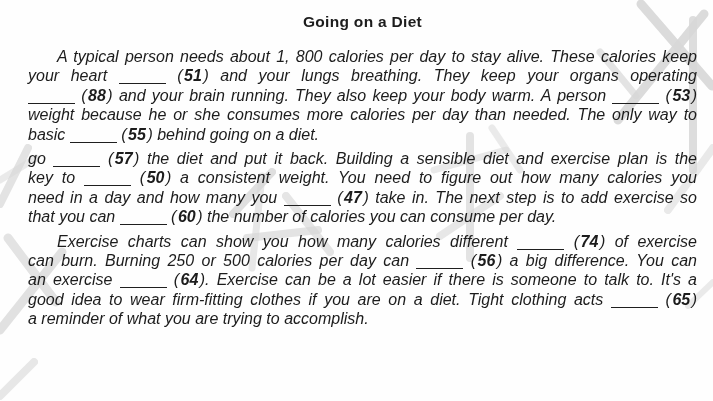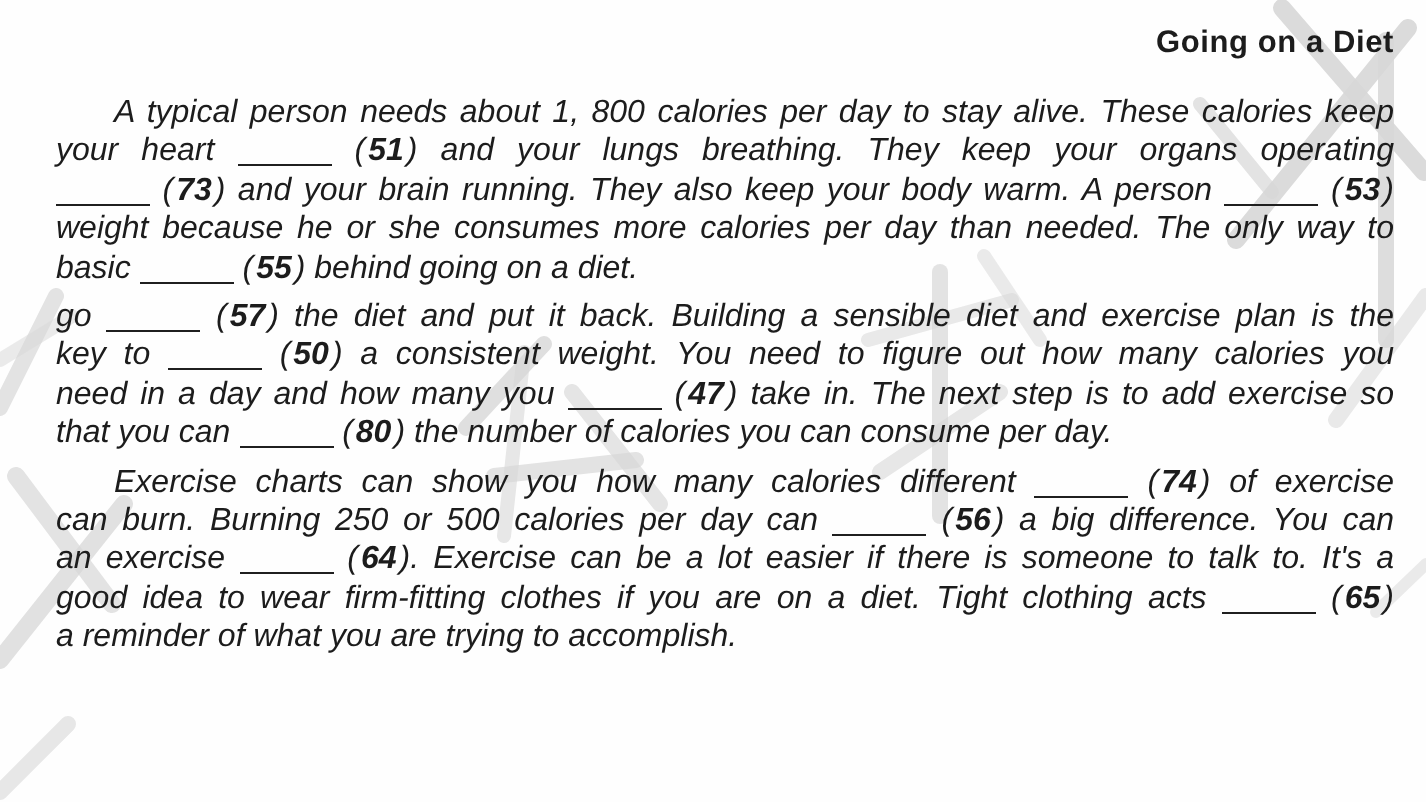--- a/index.html
+++ b/index.html
@@ -22,21 +22,21 @@
   .watermark line {
     stroke: var(--wm, #d8d8d8);
     stroke-linecap: round;
   }
   .content {
     position: relative;
     z-index: 1;
     padding: 12px 16px 0 28px;
   }
   .title {
-    text-align: right;
+    text-align: center;
     font-weight: 700;
     font-size: 15.5px;
     line-height: 20px;
     letter-spacing: 0.3px;
     margin-bottom: 15px;
   }
   .paragraph + .paragraph { margin-top: 5px; }
   .line {
     font-size: 16px;
     line-height: 19.4px;
@@ -86,29 +86,29 @@
     <line x1="0" y1="396" x2="34" y2="362" stroke-width="8" opacity="0.6"></line>
     <line x1="688" y1="306" x2="713" y2="282" stroke-width="6" opacity="0.5"></line>
   </svg>
 
   <div class="content">
     <div class="title">Going on a Diet</div>
     <div id="passage">
         <div class="paragraph">
           <div class="line indent">A typical person needs about 1, 800 calories per day to stay alive. These calories keep</div>
           <div class="line">your heart <span class="blank"></span> <span class="qnum">(<b>51</b>)</span> and your lungs breathing. They keep your organs operating</div>
-          <div class="line"><span class="blank"></span> <span class="qnum">(<b>73</b>)</span> and your brain running. They also keep your body warm. A person <span class="blank"></span> <span class="qnum">(<b>53</b>)</span></div>
+          <div class="line"><span class="blank"></span> <span class="qnum">(<b>88</b>)</span> and your brain running. They also keep your body warm. A person <span class="blank"></span> <span class="qnum">(<b>53</b>)</span></div>
           <div class="line">weight because he or she consumes more calories per day than needed. The only way to</div>
           <div class="line last">basic <span class="blank"></span> <span class="qnum">(<b>55</b>)</span> behind going on a diet.</div>
         </div>
         <div class="paragraph">
           <div class="line">go <span class="blank"></span> <span class="qnum">(<b>57</b>)</span> the diet and put it back. Building a sensible diet and exercise plan is the</div>
           <div class="line">key to <span class="blank"></span> <span class="qnum">(<b>50</b>)</span> a consistent weight. You need to figure out how many calories you</div>
           <div class="line">need in a day and how many you <span class="blank"></span> <span class="qnum">(<b>47</b>)</span> take in. The next step is to add exercise so</div>
-          <div class="line last">that you can <span class="blank"></span> <span class="qnum">(<b>80</b>)</span> the number of calories you can consume per day.</div>
+          <div class="line last">that you can <span class="blank"></span> <span class="qnum">(<b>60</b>)</span> the number of calories you can consume per day.</div>
         </div>
         <div class="paragraph">
           <div class="line indent">Exercise charts can show you how many calories different <span class="blank"></span> <span class="qnum">(<b>74</b>)</span> of exercise</div>
           <div class="line">can burn. Burning 250 or 500 calories per day can <span class="blank"></span> <span class="qnum">(<b>56</b>)</span> a big difference. You can</div>
           <div class="line">an exercise <span class="blank"></span> <span class="qnum">(<b>64</b>)</span>. Exercise can be a lot easier if there is someone to talk to. It's a</div>
           <div class="line">good idea to wear firm-fitting clothes if you are on a diet. Tight clothing acts <span class="blank"></span> <span class="qnum">(<b>65</b>)</span></div>
           <div class="line last">a reminder of what you are trying to accomplish.</div>
         </div>
       </div>
   </div>

